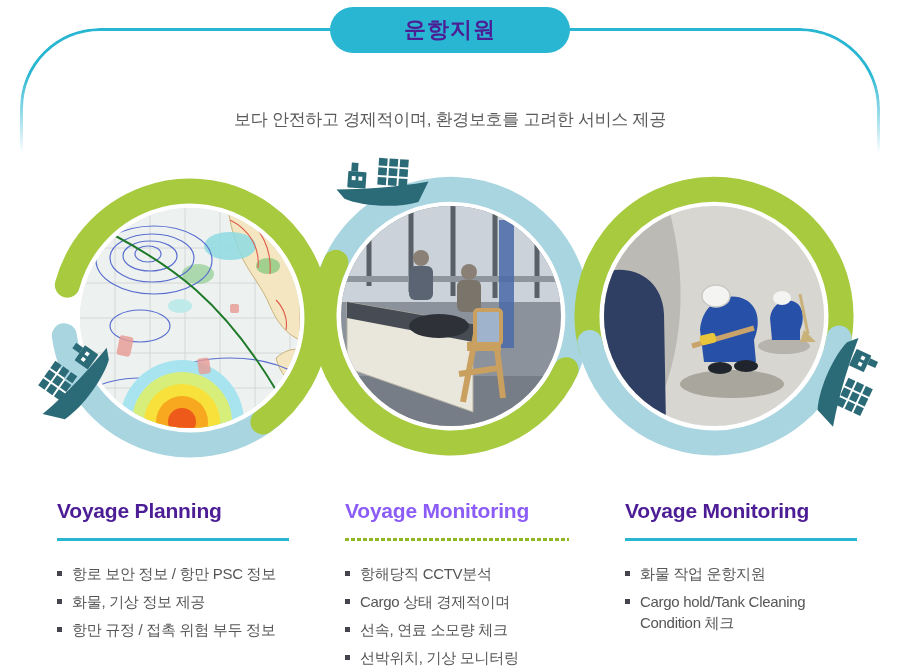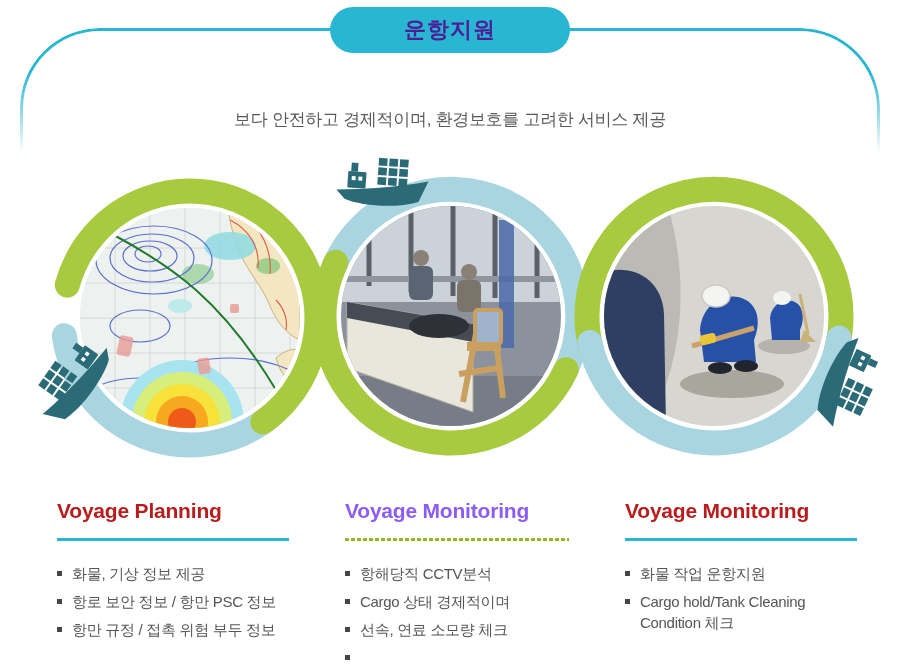--- a/index.html
+++ b/index.html
@@ -41,21 +41,21 @@
   .ship-1{left:-24px;top:172px;transform:rotate(-55deg) scaleX(-1);}
   .ship-2{left:24px;top:-22px;transform:rotate(4deg);}
   .ship-3{left:224px;top:176px;transform:rotate(115deg);}
 
   
   .col{position:absolute;top:498px;}
   .col-1{left:57px;width:232px;}
   .col-2{left:345px;width:224px;}
   .col-3{left:625px;width:232px;}
   .col h3{margin:0;font-size:21px;line-height:26px;font-weight:bold;letter-spacing:-0.2px;}
-  .title-teal{color:#b91c1c;} .title-green{color:#8b5cf6;}
+  .title-teal{color:#4c1d95;} .title-green{color:#8b5cf6;}
   .rule{margin-top:14px;height:3px;}
   .rule-solid{background:#29b6d3;}
   .rule-dashed{background:repeating-linear-gradient(90deg,#8fb623 0,#8fb623 4px,rgba(0,0,0,0) 4px,rgba(0,0,0,0) 6px);}
   .col ul{list-style:none;margin:22px 0 0 0;padding:0;}
   .col li{
     position:relative;padding-left:15px;font-size:15px;color:#555;
     line-height:21px;margin-bottom:7px;letter-spacing:-0.3px;
   }
   .col li .sq{
     position:absolute;left:0;top:8px;width:5px;height:5px;background:#44444f;
@@ -223,34 +223,34 @@
       <svg viewBox="0 0 100 64">
           <use href="#ship-glyph"></use>
         </svg>
     </div>
   </div>
 
   <div class="col col-1">
     <h3 class="title-teal">Voyage Planning</h3>
     <div class="rule rule-solid"></div>
     <ul>
+      <li><span class="sq"></span><span>항로 보안 정보 / 항만 PSC 정보</span></li>
       <li><span class="sq"></span><span>화물, 기상 정보 제공</span></li>
-      <li><span class="sq"></span><span>항로 보안 정보 / 항만 PSC 정보</span></li>
       <li><span class="sq"></span><span>항만 규정 / 접촉 위험 부두 정보</span></li>
     </ul>
   </div>
 
   <div class="col col-2">
     <h3 class="title-green">Voyage Monitoring</h3>
     <div class="rule rule-dashed"></div>
     <ul>
       <li><span class="sq"></span><span>항해당직 CCTV분석</span></li>
       <li><span class="sq"></span><span>Cargo 상태 경제적이며</span></li>
       <li><span class="sq"></span><span>선속, 연료 소모량 체크</span></li>
-      <li><span class="sq"></span></li>
+      <li><span class="sq"></span><span>선박위치, 기상 모니터링</span></li>
     </ul>
   </div>
 
   <div class="col col-3">
     <h3 class="title-teal">Voyage Monitoring</h3>
     <div class="rule rule-solid"></div>
     <ul>
       <li><span class="sq"></span><span>화물 작업 운항지원</span></li>
       <li><span class="sq"></span><span>Cargo hold/Tank Cleaning Condition 체크</span></li>
     </ul>

